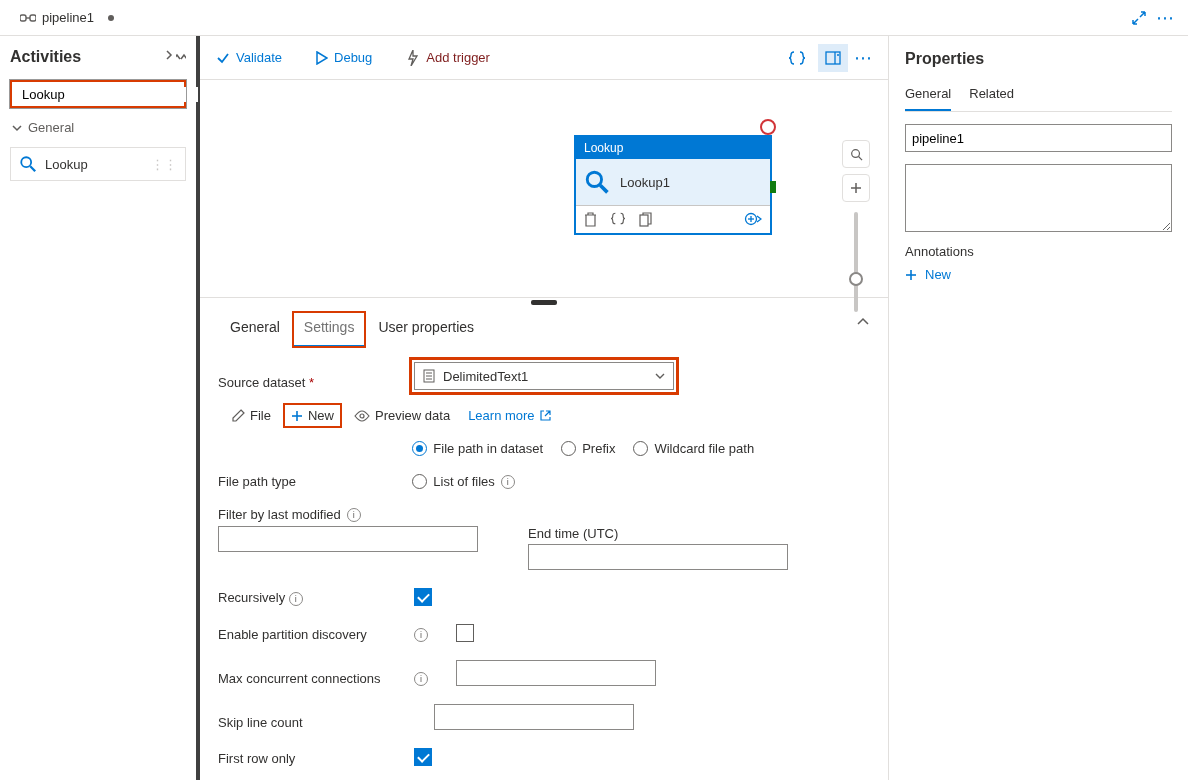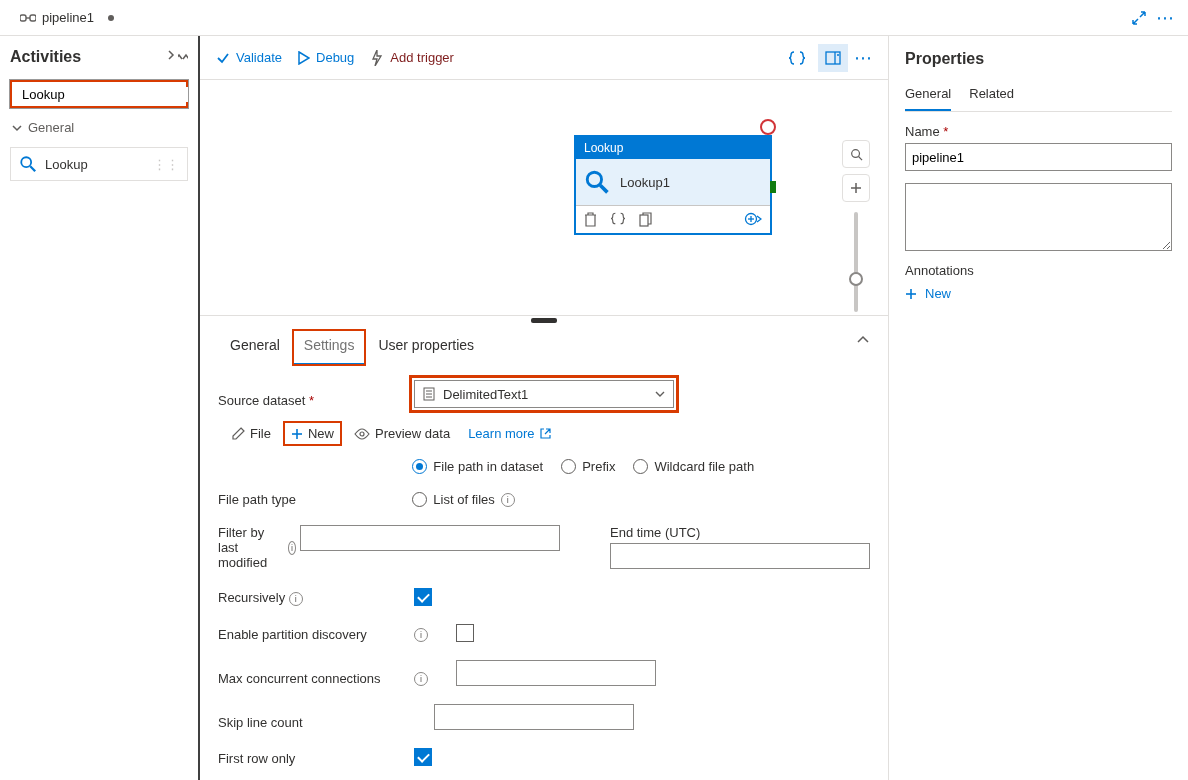--- a/index.html
+++ b/index.html
@@ -25,21 +25,21 @@
     display: flex; align-items: center; gap: 6px;
     height: 34px; padding: 0 14px;
     font-size: 13px; color: #323130;
   }
   .tabbar .dot { width: 6px; height: 6px; background:#605e5c; border-radius:50%; margin-left:8px;}
   .tabbar .right { margin-left: auto; display:flex; gap:10px; align-items:center; padding-right:8px;}
   .tabbar-expand { color:#0078d4; }
   .main { flex:1; display:flex; min-height:0;}
   .sidebar {
     width: 200px;
-    border-right: 2px solid #404040;
+    border-right: 4px solid #404040;
     padding: 8px 10px;
     display:flex; flex-direction:column; gap:6px;
   }
   .sidebar-head { display:flex; align-items:center; justify-content:space-between; padding:4px 0 8px;}
   .sidebar-head h3 { font-size:16px; font-weight:600;}
   .sidebar-head .chevs { display:flex; gap:2px; color:#605e5c;}
   .search-box {
     height:28px; border:2px solid #d83b01; outline:1px solid #999;
     display:flex; align-items:center; padding:0 6px; gap:4px;
   }
@@ -47,21 +47,21 @@
   .cat { display:flex; align-items:center; gap:6px; padding:6px 2px; color:#605e5c; font-size:13px;}
   .act-item {
     display:flex; align-items:center; gap:8px;
     height:34px; border:1px solid #e1dfdd; padding:0 8px;
     color:#323130;
   }
   .act-item .grip { margin-left:auto; color:#c8c6c4;}
   .center { flex:1; display:flex; flex-direction:column; min-width:0;}
   .toolbar {
     height:44px; border-bottom:1px solid #e1dfdd;
-    display:flex; align-items:center; gap:16px; padding:0 16px;
+    display:flex; align-items:center; gap:34px; padding:0 16px;
   }
   .tb-btn { display:flex; align-items:center; gap:6px; color:#7f1d1d; font-size:13px;}
   .tb-btn.blue { color:#0078d4;}
   .toolbar .right { margin-left:auto; display:flex; gap:6px; align-items:center;}
   .tb-icon-btn { width:30px; height:28px; display:flex; align-items:center; justify-content:center; color:#0078d4;}
   .tb-icon-btn.active { background:#deecf9;}
   .canvas { flex:1; position:relative; background:#fff; }
   .zoom-ctrl {
     position:absolute; right:18px; top:60px; width:28px;
     display:flex; flex-direction:column; align-items:center; z-index:2;
@@ -102,21 +102,21 @@
   .sub-actions { display:flex; align-items:center; gap:18px; font-size:13px; padding-left:14px;}
   .sa { display:flex; align-items:center; gap:5px; color:#323130;}
   .sa.link { color:#0078d4;}
   .new-hl { outline:2px solid #d83b01; padding:3px 6px; margin:-3px -4px;}
   .radio { width:15px; height:15px; border:1px solid #605e5c; border-radius:50%; display:inline-flex; align-items:center; justify-content:center;}
   .radio.checked { border-color:#0078d4;}
   .radio.checked::after { content:""; width:7px; height:7px; background:#0078d4; border-radius:50%;}
   .radios { display:flex; gap:18px; align-items:center; flex-wrap:wrap;}
   .rad-item { display:flex; align-items:center; gap:6px;}
   .info { width:14px; height:14px; border:1px solid #8a8886; border-radius:50%; display:inline-flex; align-items:center; justify-content:center; font-size:9px; color:#605e5c;}
-  .stack { display:flex; gap:4px;}
+  .stack { display:flex; flex-direction:column; gap:4px;}
   .time-row { display:flex; gap:50px;}
   .time-col { display:flex; flex-direction:column; gap:3px;}
   .text-input { width:260px; height:26px; border:1px solid #8a8886; padding:0 6px;}
   .text-input.sm { width:200px;}
   .checkbox { width:18px; height:18px; border:1px solid #605e5c; display:inline-flex; align-items:center; justify-content:center;}
   .checkbox.checked { background:#0078d4; border-color:#0078d4;}
   .checkbox.checked::after { content:""; width:5px; height:9px; border:solid #fff; border-width:0 2px 2px 0; transform:rotate(45deg); margin-top:-2px;}
   .props {
     width:300px; border-left:1px solid #e1dfdd; padding:14px 16px;
     display:flex; flex-direction:column; gap:12px;
@@ -397,21 +397,20 @@
       </div>
     </div>
 
     <div class="props">
       <h3>Properties</h3>
       <div class="p-tabs">
         <div class="p-tab active">General</div>
         <div class="p-tab">Related</div>
       </div>
       <div class="p-field">
-        <label><span>Name</span> <span class="req">*</span></label>
         <input value="pipeline1" style="">
       </div>
       <div class="p-field">
         <textarea style=""></textarea>
       </div>
       <div class="p-field">
         <label>Annotations</label>
         <div class="add-ann">
           <svg width="12" height="12" viewBox="0 0 12 12">
               <line x1="6" y1="1" x2="6" y2="11" stroke="#0078d4" stroke-width="1.6"></line>

